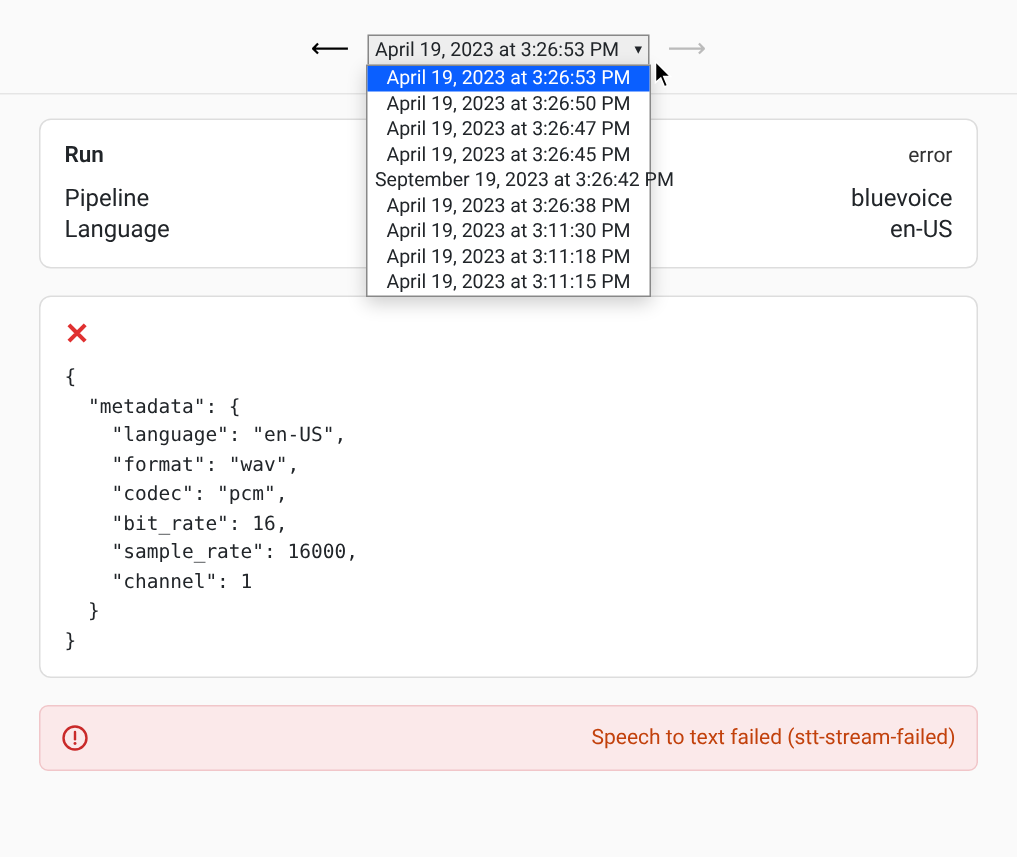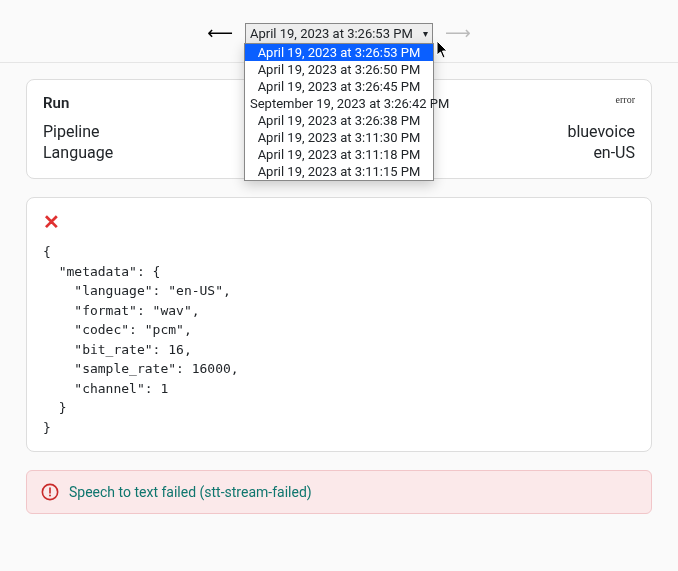--- a/index.html
+++ b/index.html
@@ -74,25 +74,25 @@
     .card {
       border: 1px solid #ddd;
       border-radius: 8px;
       background: #fff;
       padding: 14px 16px;
       margin-bottom: 18px;
     }
     .card-header {
       display: flex;
       justify-content: space-between;
-      align-items: flex-start;
+      align-items: flex-end;
       margin-bottom: 10px;
     }
     .card-title { font-weight: 600; font-size: 15px; }
-    .card-status-error { color: #333; font-size: 10px; font-family: Liberation Serif, serif; }
+    .card-status-error { color: #333; font-size: 14px; }
     .close-x {
       color: #e03131;
       font-size: 20px;
       font-weight: 700;
       cursor: pointer;
       line-height: 1;
     }
     .kv-row {
       display: flex;
       justify-content: space-between;
@@ -107,22 +107,23 @@
       margin-top: 4px;
     }
     .alert-error {
       display: flex;
       align-items: center;
       gap: 10px;
       background: #fbe9ea;
       border: 1px solid #f1c6c9;
       border-radius: 6px;
       padding: 12px 14px;
-      color: #0f766e;
+      color: #c2410c;
       font-size: 14px;
+      justify-content: space-between;
     }
     .alert-error .circle {
       width: 18px; height: 18px;
       flex-shrink: 0;
     }
     .cursor-arrow {
       position: absolute;
       z-index: 30;
       pointer-events: none;
     }
@@ -134,20 +135,21 @@
   <span class="nav-arrow active">⟵</span>
 
   <div class="select-wrap">
     <div class="select-box">
       <span>April 19, 2023 at 3:26:53 PM</span>
       <span class="caret">▾</span>
     </div>
     <div class="dropdown" id="dropdown">
         <div class="dropdown-item selected">April 19, 2023 at 3:26:53 PM</div>
         <div class="dropdown-item">April 19, 2023 at 3:26:50 PM</div>
+        <div class="dropdown-item">April 19, 2023 at 3:26:47 PM</div>
         <div class="dropdown-item">April 19, 2023 at 3:26:45 PM</div>
         <div class="dropdown-item">September 19, 2023 at 3:26:42 PM</div>
         <div class="dropdown-item">April 19, 2023 at 3:26:38 PM</div>
         <div class="dropdown-item">April 19, 2023 at 3:11:30 PM</div>
         <div class="dropdown-item">April 19, 2023 at 3:11:18 PM</div>
         <div class="dropdown-item">April 19, 2023 at 3:11:15 PM</div>
       </div>
   </div>
 
   <span class="nav-arrow inactive">⟶</span>

